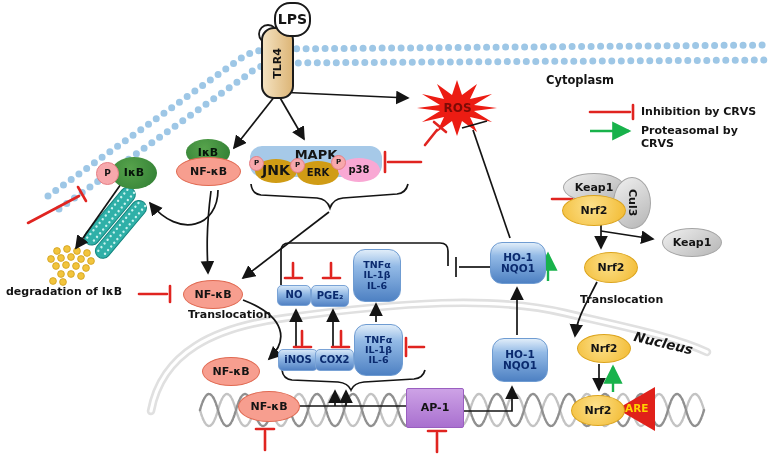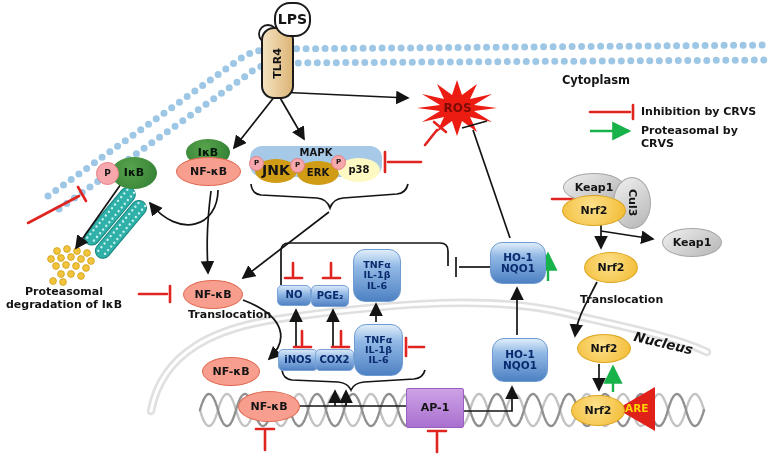--- a/index.html
+++ b/index.html
@@ -161,39 +161,39 @@
   </g>
 </svg>
 
 <div class="node tlr4pill" style="left:261px;top:27px;width:29px;height:68px;font-size:11px;">
   <span class="vtext">TLR4</span>
 </div>
 <div class="node lpspill" style="left:274px;top:2px;width:33px;height:31px;font-size:14px;">
   <span>LPS</span>
 </div>
 
-<div class="caption" style="left:546px;top:73px;width:84px;font-size:11.5px;text-align:right;">Cytoplasm</div>
+<div class="caption" style="left:546px;top:73px;width:84px;font-size:11.5px;">Cytoplasm</div>
 <div class="caption" style="left:633px;top:337px;width:80px;font-size:13.5px;font-style:italic;transform:rotate(13deg);">Nucleus</div>
 
 <div class="caption" style="left:641px;top:105px;width:127px;font-size:11px;">Inhibition by CRVS</div>
 <div class="caption" style="left:641px;top:124px;width:129px;font-size:11px;">Proteasomal by CRVS</div>
 
 <div class="node" style="left:435px;top:100px;width:45px;height:16px;font-size:12px;color:#7c0b06;">ROS</div>
 
 <div class="node ell green" style="left:186px;top:139px;width:44px;height:27px;font-size:11px;">IκB</div>
 <div class="node ell salmon" style="left:176px;top:157px;width:63px;height:27px;font-size:11px;">NF-κB</div>
 
 <div class="node ell green" style="left:111px;top:157px;width:46px;height:32px;font-size:11px;">IκB</div>
 <div class="node pinkcirc" style="left:96px;top:162px;width:21px;height:21px;font-size:9px;">P</div>
 
 <div class="node" style="left:250px;top:146px;width:132px;height:31px;background:#a6c9e8;border-radius:12px;"></div>
-<div class="caption" style="left:250px;top:147px;width:132px;font-size:10px;text-align:center;">MAPK</div>
+<div class="caption" style="left:250px;top:147px;width:132px;font-size:13px;text-align:center;">MAPK</div>
 <div class="node ell" style="left:255px;top:159px;width:42px;height:24px;font-size:14px;background:#d09c15;">JNK</div>
 <div class="node ell" style="left:297px;top:161px;width:42px;height:24px;font-size:10px;background:#d09c15;">ERK</div>
-<div class="node ell" style="left:338px;top:158px;width:42px;height:24px;font-size:10px;background:#fef9c3;">p38</div>
+<div class="node ell" style="left:338px;top:158px;width:42px;height:24px;font-size:10px;background:#f9a8d4;">p38</div>
 <div class="node pinkcirc" style="left:249px;top:156px;width:13px;height:13px;font-size:7px;">P</div>
 <div class="node pinkcirc" style="left:290px;top:158px;width:13px;height:13px;font-size:7px;">P</div>
 <div class="node pinkcirc" style="left:331px;top:155px;width:13px;height:13px;font-size:7px;">P</div>
 
 <div class="node ell salmon" style="left:183px;top:280px;width:58px;height:27px;font-size:11px;">NF-κB</div>
 <div class="caption" style="left:188px;top:308px;width:90px;font-size:11px;">Translocation</div>
 <div class="node ell salmon" style="left:202px;top:357px;width:56px;height:27px;font-size:11px;">NF-κB</div>
 <div class="node ell salmon" style="left:238px;top:391px;width:60px;height:29px;font-size:11px;">NF-κB</div>
 
 <div class="node bluebox" style="left:277px;top:285px;width:32px;height:19px;font-size:10px;">NO</div>
@@ -229,17 +229,16 @@
 <div class="node ell grayell" style="left:662px;top:228px;width:58px;height:27px;font-size:11px;">Keap1</div>
 <div class="node ell gold" style="left:584px;top:252px;width:52px;height:29px;font-size:11px;">Nrf2</div>
 <div class="caption" style="left:580px;top:293px;width:92px;font-size:11px;">Translocation</div>
 <div class="node ell gold" style="left:577px;top:334px;width:52px;height:27px;font-size:11px;">Nrf2</div>
 <div class="node ell gold" style="left:571px;top:395px;width:52px;height:29px;font-size:11px;">Nrf2</div>
 <div class="caption" style="left:625px;top:402px;width:30px;font-size:10.5px;color:#ffd200;">ARE</div>
 
 <div class="node purple" style="left:406px;top:388px;width:56px;height:38px;font-size:11px;">AP-1</div>
 
 <div class="caption" style="left:2px;top:285px;width:124px;font-size:11px;text-align:center;">
-  <span style="display:block">Proteasomal</span>
   <span style="display:block">degradation of IκB</span>
 </div>
 
 </div>
 
 </body></html>

